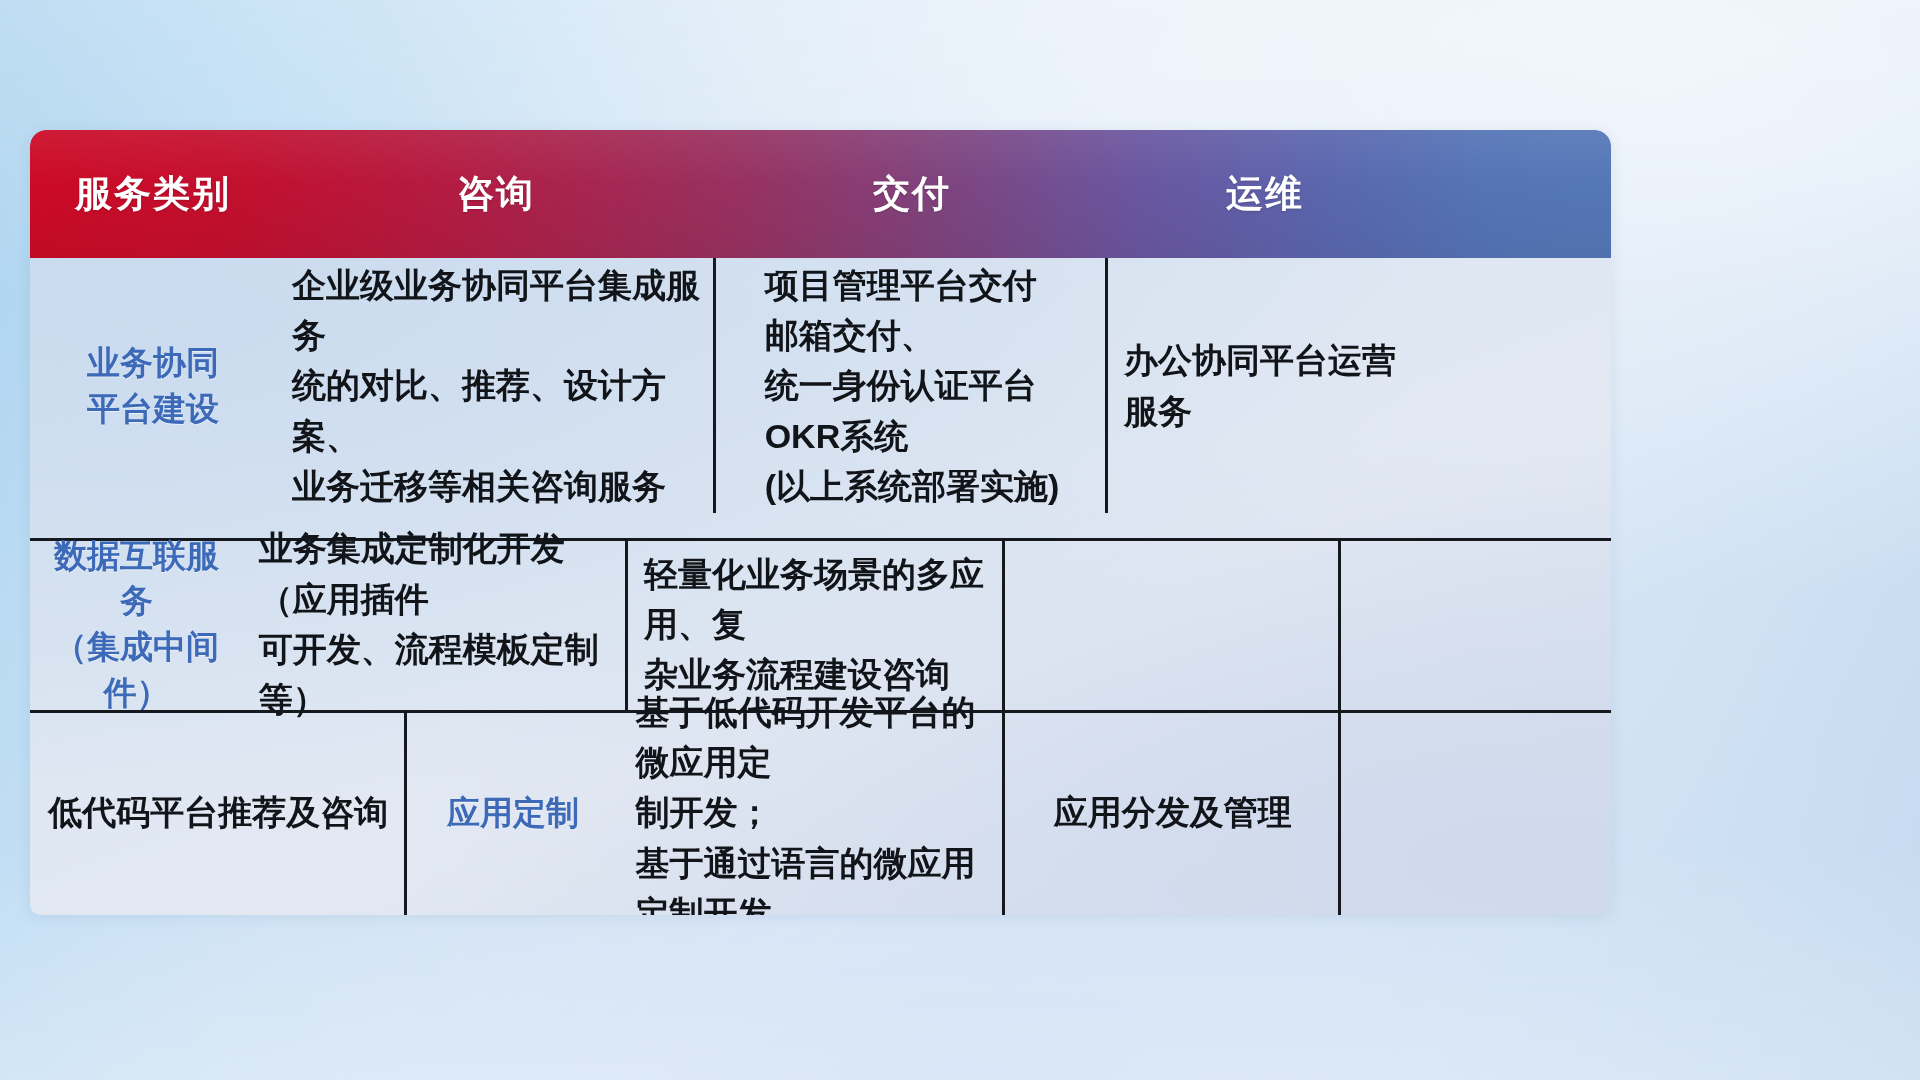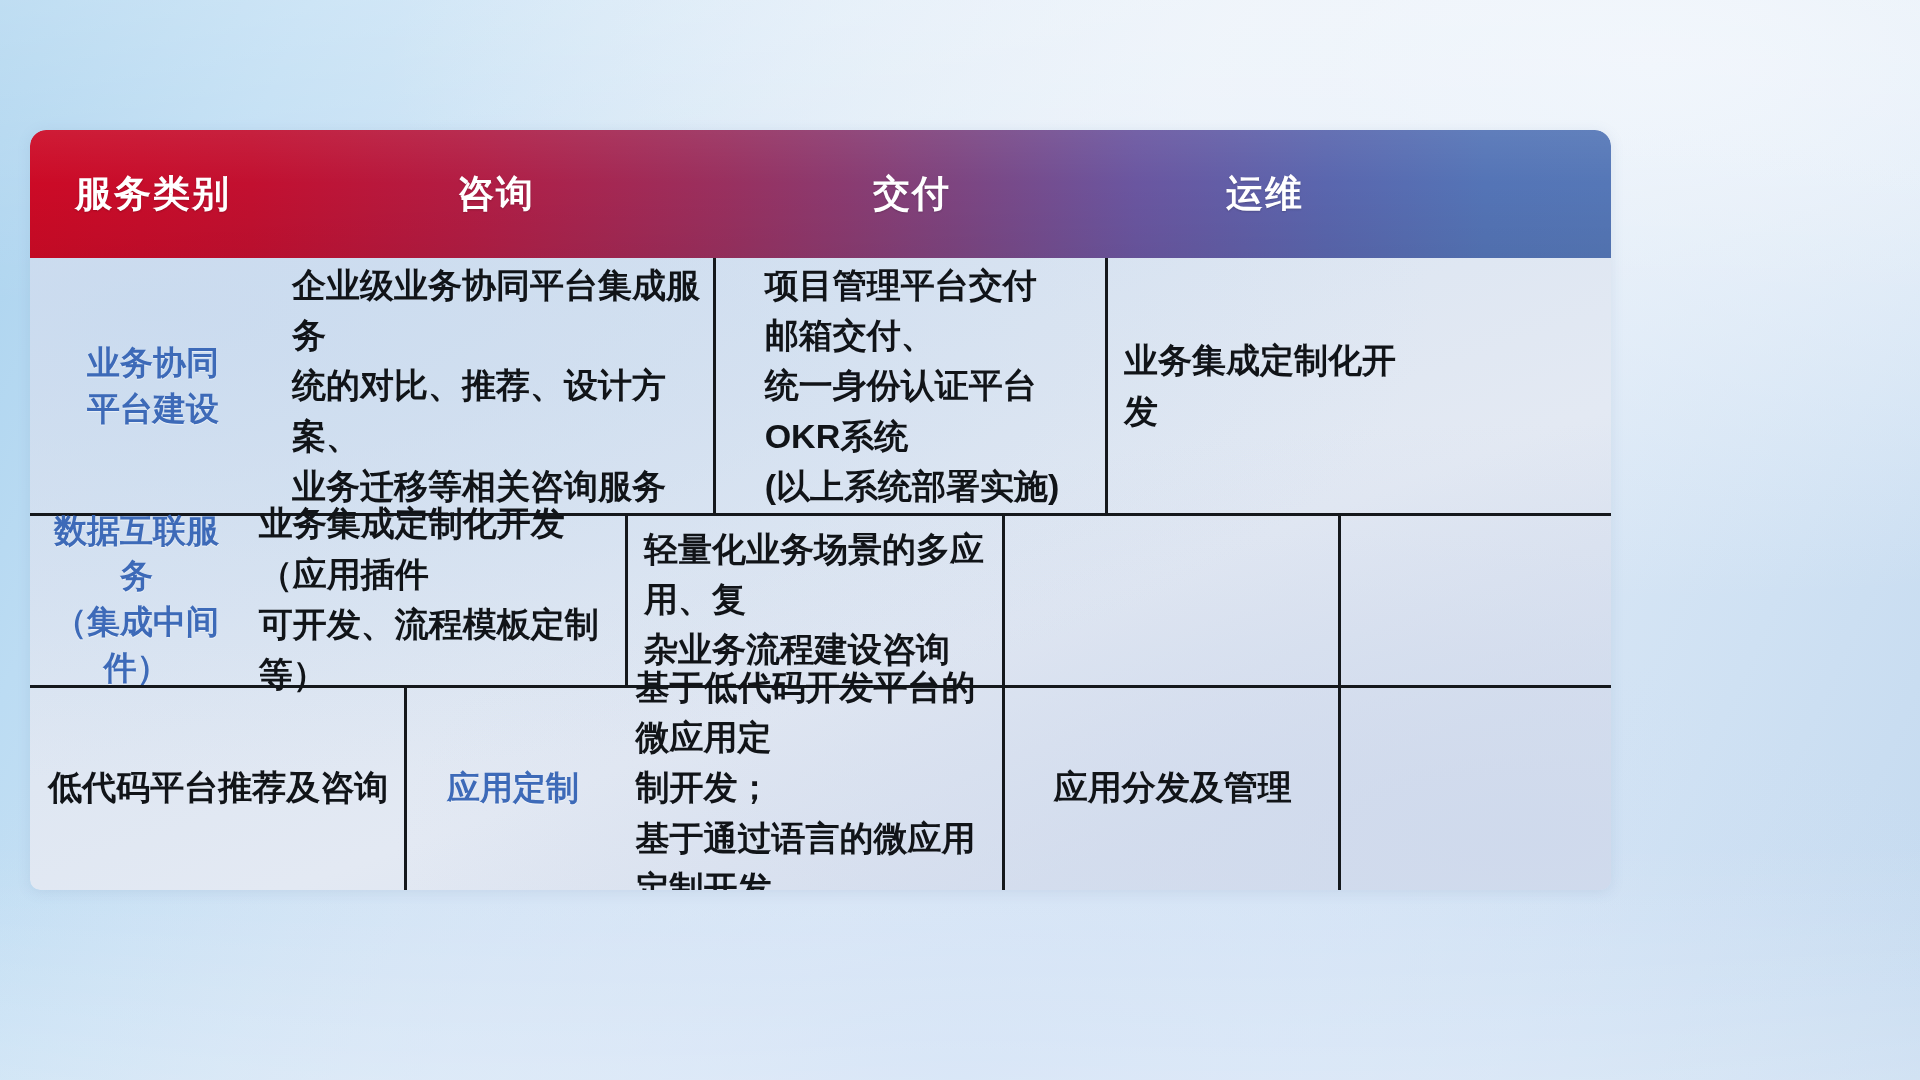--- a/index.html
+++ b/index.html
@@ -122,21 +122,21 @@
 
   
   .c1 { width: 246px; }
   .c2 { width: 440px; }
   .c3 { width: 450px; }
   .c4 { width: 392px; }
   .c5 { width: 314px; }
 
   
   .r1 { height: 255px; }
-  .r2 { height: 172px; }
+  .r2 { height: 172px; margin-top: 25px; }
   .r3 { height: 205px; }
 
   .cat {
     color: #3d6ab8;
     font-size: 33px;
     font-weight: bold;
     line-height: 1.38;
     text-align: center;
     white-space: pre-line;
     text-shadow: 0 1px 1px rgba(255,255,255,0.55);
@@ -178,21 +178,21 @@
 业务迁移等相关咨询服务</span>
       </div>
       <div class="td c4 rule">
         <span class="cell-text">项目管理平台交付
 邮箱交付、
 统一身份认证平台
 OKR系统
 (以上系统部署实施)</span>
       </div>
       <div class="td c5">
-        <span class="cell-text">业务集成定制化开发</span>
+        <span class="cell-text">办公协同平台运营服务</span>
       </div>
     </div>
 
     <div class="trow r2">
       <div class="td c1">
         <span class="cat">数据互联服务
 （集成中间件）</span>
       </div>
       <div class="td c3 rule">
         <span class="cell-text">业务集成定制化开发（应用插件

